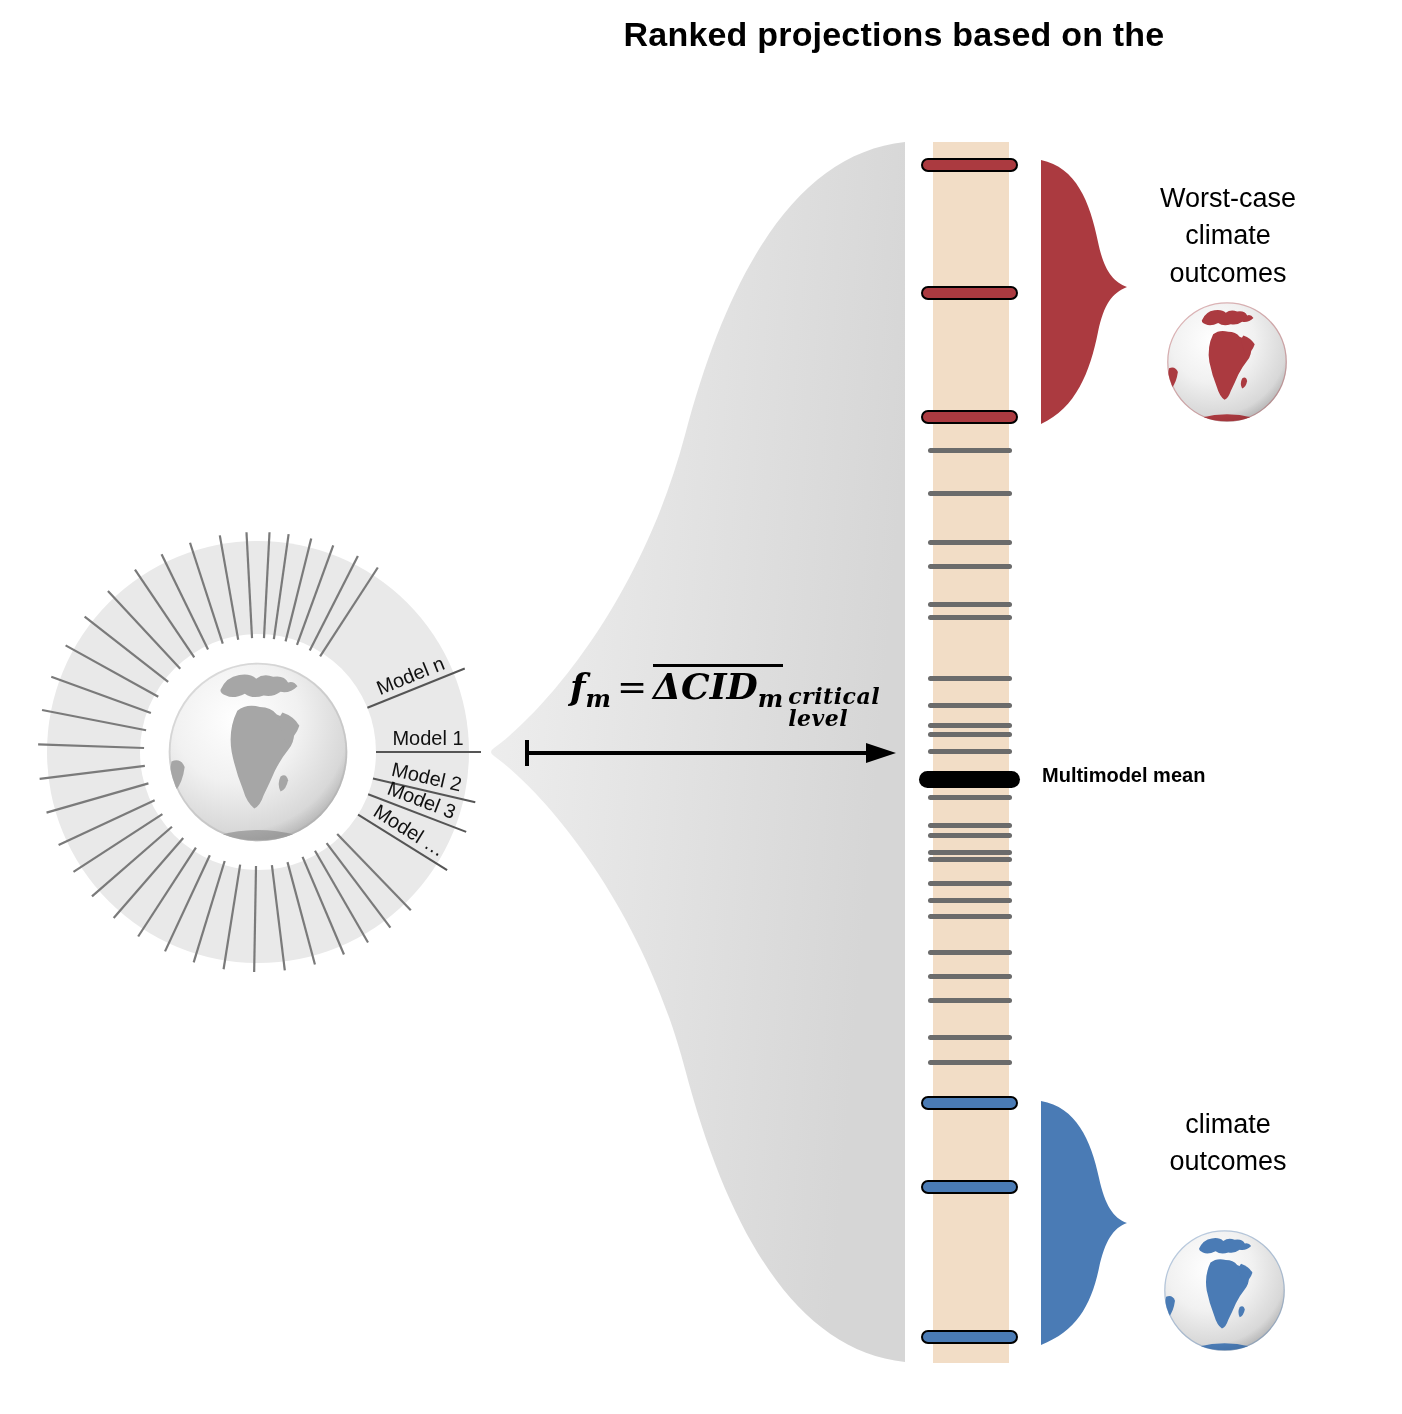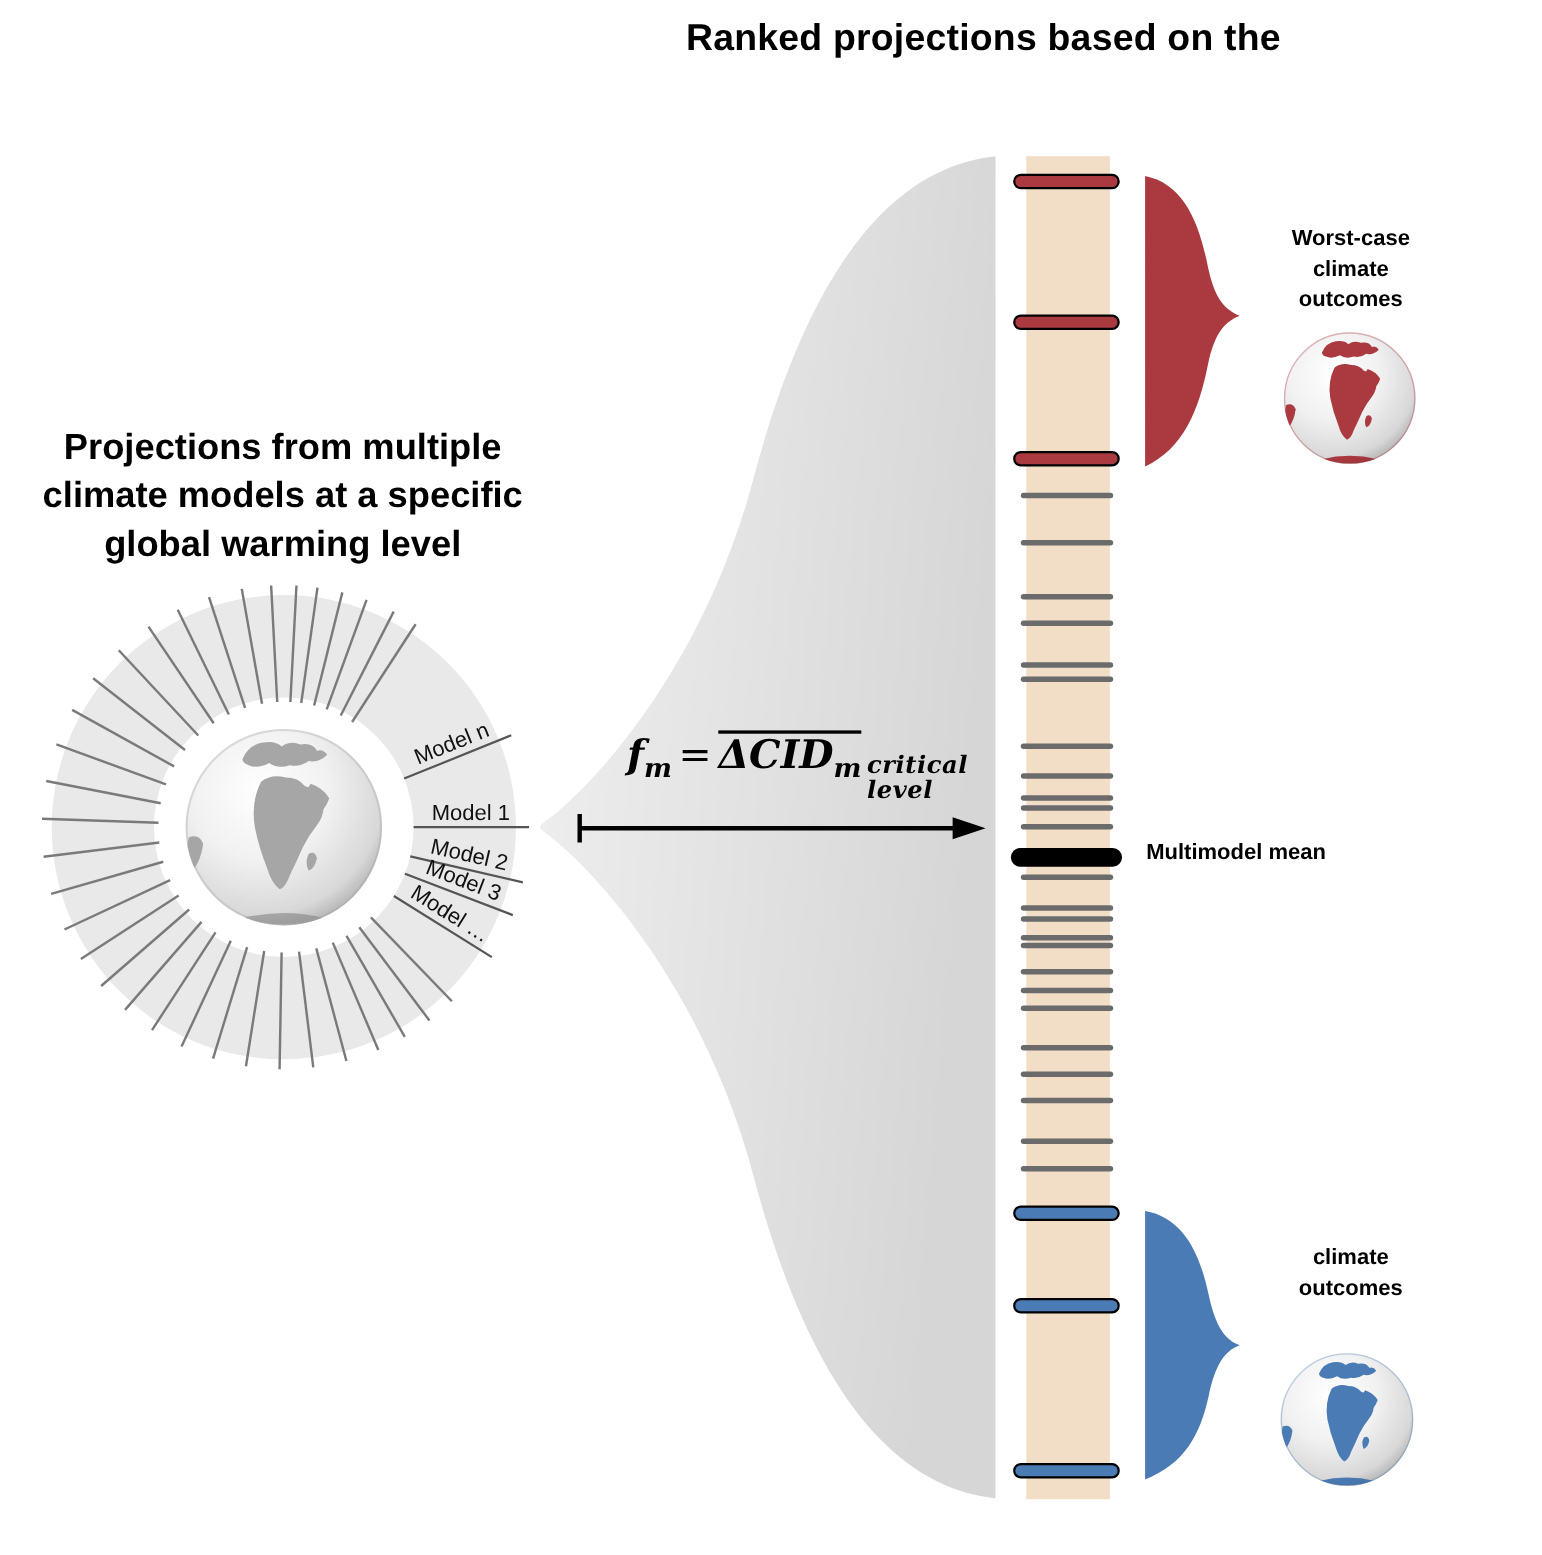--- a/index.html
+++ b/index.html
@@ -8,22 +8,22 @@
     font-family:"Liberation Sans",sans-serif;overflow:hidden;color:#000;
   }
   .abs{position:absolute;}
   
   .main-title{left:516px;top:12px;width:756px;text-align:center;
     font-weight:bold;font-size:34px;line-height:1.32;letter-spacing:.2px;}
   .main-title .f-sym{font-family:"DejaVu Serif",serif;font-style:italic;
     font-weight:500;font-size:38px;}
   .left-heading{left:4px;top:384px;width:506px;text-align:center;
     font-weight:bold;font-size:33px;line-height:1.34;}
-  .outcome-label{width:256px;text-align:center;font-weight:bold;
-    font-size:20px;line-height:1.38;margin-top:24px;}
+  .outcome-label{width:256px;text-align:center;font-weight:normal;
+    font-size:27px;line-height:1.38;}
   .worst-label{left:1100px;top:180px;}
   .best-label{left:1100px;top:1106px;}
   .mean-label{left:1042px;top:764px;font-weight:bold;font-size:20px;line-height:1.1;}
   
   .bar{left:933px;top:142px;width:76px;height:1221px;}
   .tick{position:absolute;border-radius:4px;}
   .tick.gray{left:928px;width:84px;height:5px;border-radius:2.5px;}
   .tick.red,.tick.blue{left:921px;width:93px;height:10px;border:2.5px solid #000;border-radius:9px;}
   .tick.mean{left:919px;width:101px;height:17px;border-radius:9px;}
   
@@ -79,25 +79,20 @@
 
   <svg class="abs" style="left:480px;top:135px" width="430" height="1235" viewBox="0 0 430 1235">
     <path d="M425,7 C320,18 250,130 205,300 C160,470 60,580 14,613 Q8,617 14,621
              C60,654 160,764 205,934 C250,1104 320,1216 425,1227 Z" fill="url(#funnelGrad)"></path>
   </svg>
 
   <div class="abs main-title">
     <div>Ranked projections based on the</div>
   </div>
 
-  <div class="abs left-heading">
-    <div>Projections from multiple</div>
-    <div>climate models at a specific</div>
-    <div>global warming level</div>
-  </div>
 
   <svg class="abs" style="left:23px;top:517px" width="470" height="470" viewBox="0 0 470 470">
     <circle cx="235" cy="235" r="211" fill="#e9e9e9"></circle>
     <circle cx="235" cy="235" r="118" fill="#ffffff"></circle>
     <g id="ring-ticks">
         <line x1="297.0888499917131" y1="139.39155525422166" x2="354.820587703306" y2="50.49247505200674" stroke="#7a7a7a" stroke-width="2.2"></line>
         <line x1="286.75491697030833" y1="133.42525624252607" x2="334.8779099427003" y2="38.97856467855908" stroke="#7a7a7a" stroke-width="2.2"></line>
         <line x1="273.99029633912625" y1="127.87504123040645" x2="310.24443153164714" y2="28.267623427100176" stroke="#7a7a7a" stroke-width="2.2"></line>
         <line x1="262.57909609836213" y1="124.3862872045364" x2="288.2228170319269" y2="21.53494021928077" stroke="#7a7a7a" stroke-width="2.2"></line>
         <line x1="250.8657335094475" y1="122.10944016346099" x2="265.61808221121447" y2="17.141024876854544" stroke="#7a7a7a" stroke-width="2.2"></line>

